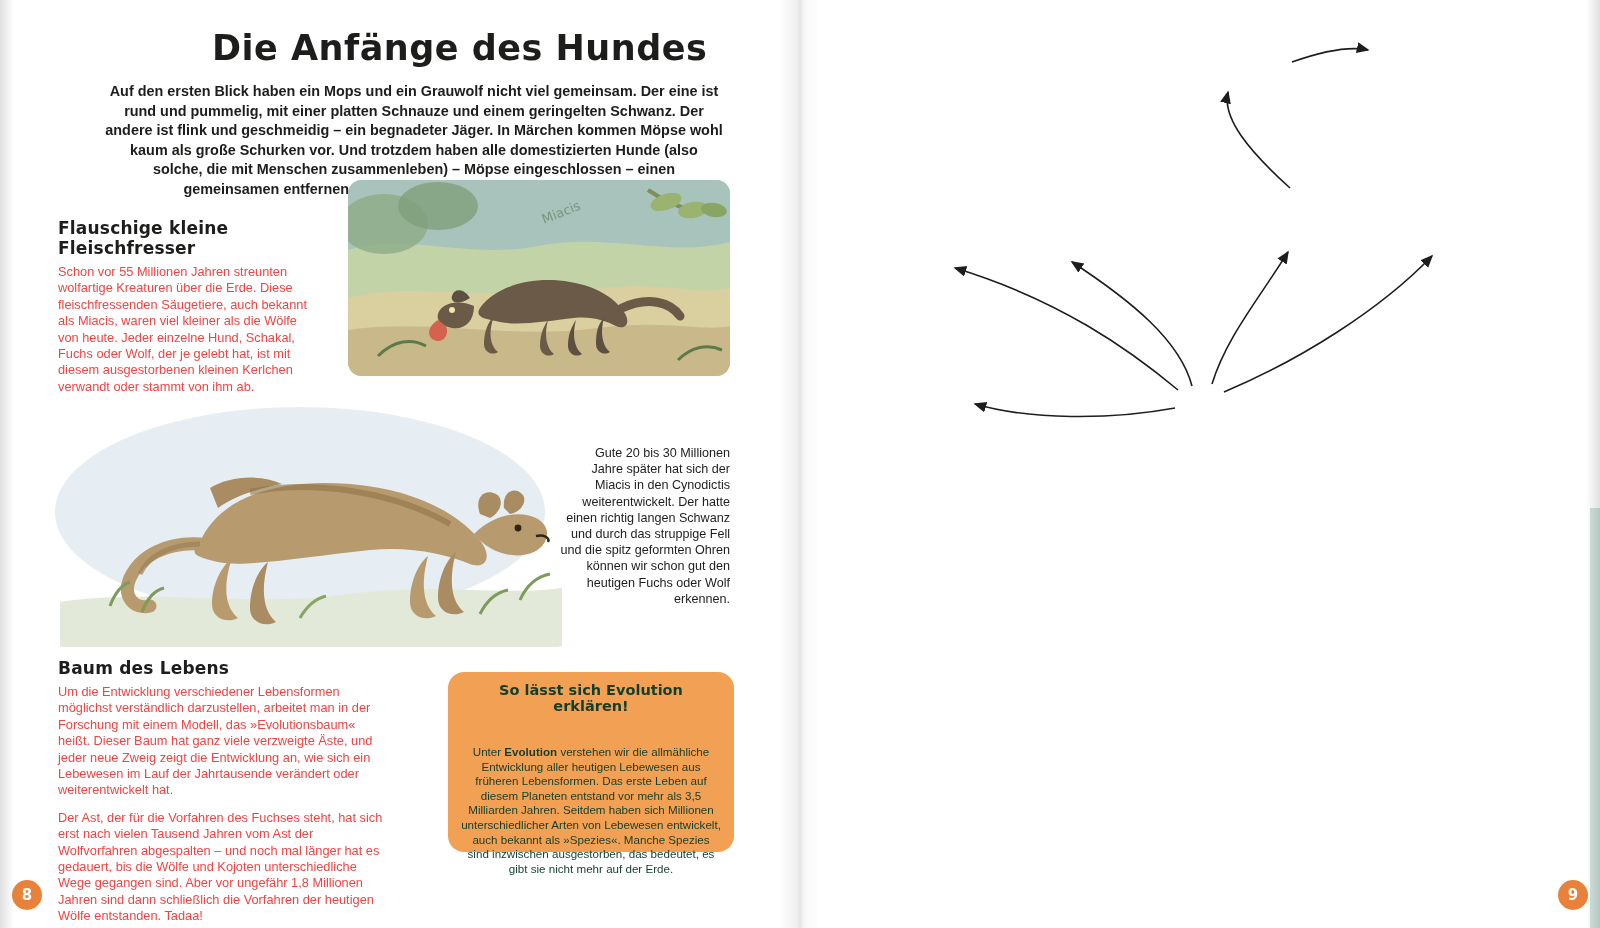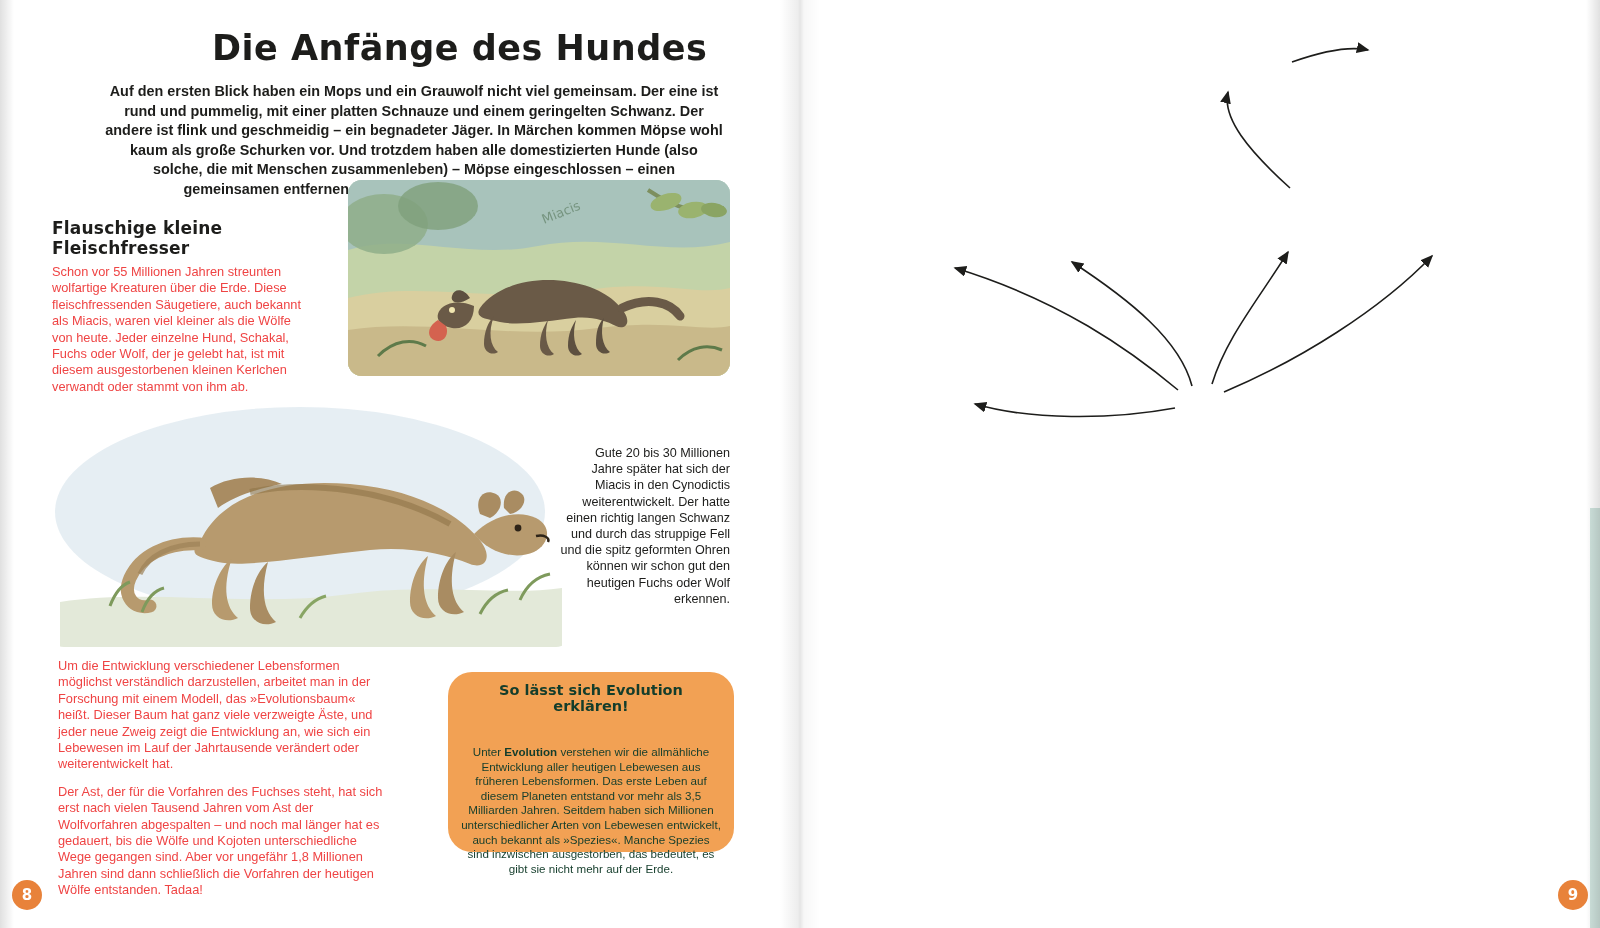--- a/index.html
+++ b/index.html
@@ -28,33 +28,33 @@
     font-size:14.4px;line-height:19.5px;color:#1d1d1b;text-align:center;font-weight:bold;
   }
   .h2{
     font-family:"DejaVu Sans", sans-serif;
     font-weight:bold;font-size:17px;color:#1d1d1b;letter-spacing:0.2px;margin:0 0 6px 0;
   }
   .body-txt{font-size:12.8px;line-height:16.4px;color:#ef4444;}
   .body-txt p{margin:0 0 11px 0;}
 
   
-  #sec-fleisch{position:absolute;left:52px;top:218px;width:252px;}
+  #sec-fleisch{position:absolute;left:58px;top:218px;width:252px;}
   #sec-baum{position:absolute;left:58px;top:658px;width:330px;}
   #caption-cyno{position:absolute;left:560px;top:445px;width:170px;font-size:12.6px;line-height:16.2px;text-align:right;color:#1d1d1b;}
 
   
   .ill{position:absolute;border-radius:14px;overflow:hidden;}
   #ill-miacis{left:348px;top:180px;width:382px;height:196px;background:#cfe0cf;}
   #ill-cyno{left:50px;top:392px;width:520px;height:255px;background:#ffffff;}
 
   
   #note-evolution{
     position:absolute;left:448px;top:672px;width:286px;height:180px;
-    background:#f2a154;border-radius:24px;color:#233; padding:10px 13px;box-sizing:border-box;
+    background:#f2a154;border-radius:16px;color:#233; padding:10px 13px;box-sizing:border-box;
   }
   #note-evolution .nh{font-family:"DejaVu Sans", sans-serif;font-weight:bold;font-size:14.5px;color:#143d2b;margin-bottom:5px;}
   #note-evolution .nb{font-size:11.6px;line-height:14.6px;color:#143d2b;text-align:center;margin-top:31px;}
   #note-evolution .nb b{font-weight:bold;}
 
   
   .pgnum{position:absolute;bottom:18px;width:30px;height:30px;font-family:"DejaVu Sans", sans-serif;font-weight:bold;font-size:15px;color:#ffffff;display:flex;align-items:center;justify-content:center;}
   #pg-left{left:12px;background:#e8823a;border-radius:50% 50% 50% 50%;}
   #pg-right{right:12px;background:#e8823a;border-radius:50%;}
 
@@ -142,20 +142,21 @@
         <path d="M92,220 C98,204 106,198 114,196" stroke="#7e9a5c" stroke-width="3" fill="none"></path>
         <path d="M470,208 C478,190 490,184 500,182" stroke="#7e9a5c" stroke-width="3" fill="none"></path>
         <path d="M430,222 C438,206 448,200 458,198" stroke="#7e9a5c" stroke-width="3" fill="none"></path>
         <path d="M250,226 C258,212 268,206 276,204" stroke="#88a564" stroke-width="3" fill="none"></path>
       </svg>
     </div>
 
     <div id="caption-cyno">Gute 20 bis 30 Millionen Jahre später hat sich der Miacis in den Cynodictis weiterentwickelt. Der hatte einen richtig langen Schwanz und durch das struppige Fell und die spitz geformten Ohren können wir schon gut den heutigen Fuchs oder Wolf erkennen.</div>
 
     <div id="sec-baum">
+      <div class="h2">Baum des Lebens</div>
       <div class="body-txt">
         <p>Um die Entwicklung verschiedener Lebensformen möglichst verständlich darzustellen, arbeitet man in der Forschung mit einem Modell, das »Evolutionsbaum« heißt. Dieser Baum hat ganz viele verzweigte Äste, und jeder neue Zweig zeigt die Entwicklung an, wie sich ein Lebewesen im Lauf der Jahrtausende verändert oder weiterentwickelt hat.</p>
         <p>Der Ast, der für die Vorfahren des Fuchses steht, hat sich erst nach vielen Tausend Jahren vom Ast der Wolfvorfahren abgespalten – und noch mal länger hat es gedauert, bis die Wölfe und Kojoten unterschiedliche Wege gegangen sind. Aber vor ungefähr 1,8 Millionen Jahren sind dann schließlich die Vorfahren der heutigen Wölfe entstanden. Tadaa!</p>
       </div>
     </div>
 
     <div id="note-evolution">
       <div class="nh" style="text-align:center">So lässt sich Evolution erklären!</div>
       <div class="nb">
         <span>Unter </span><b>Evolution</b><span> verstehen wir die allmähliche Entwicklung aller heutigen Lebewesen aus früheren Lebensformen. Das erste Leben auf diesem Planeten entstand vor mehr als 3,5 Milliarden Jahren. Seitdem haben sich Millionen unterschiedlicher Arten von Lebewesen entwickelt, auch bekannt als »Spezies«. Manche Spezies sind inzwischen ausgestorben, das bedeutet, es gibt sie nicht mehr auf der Erde.</span>

